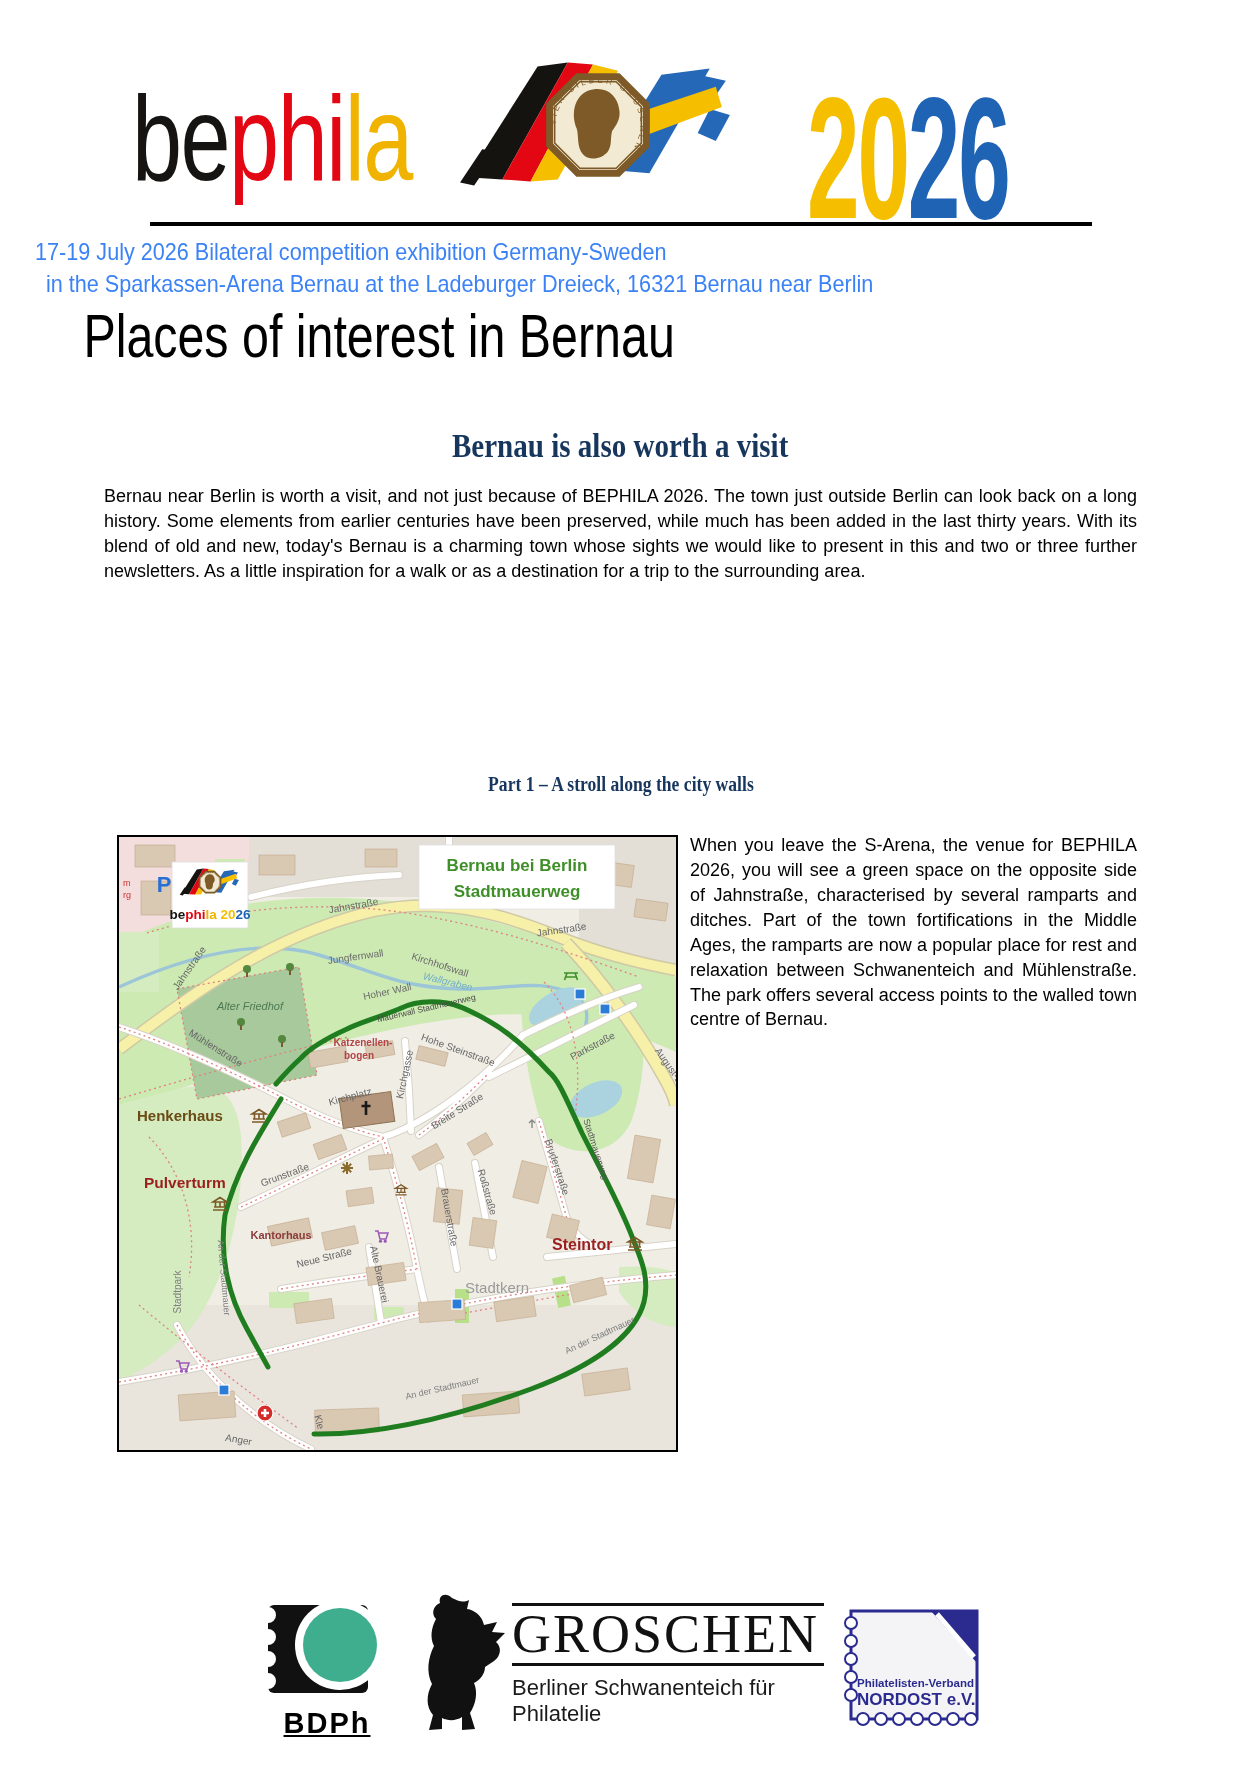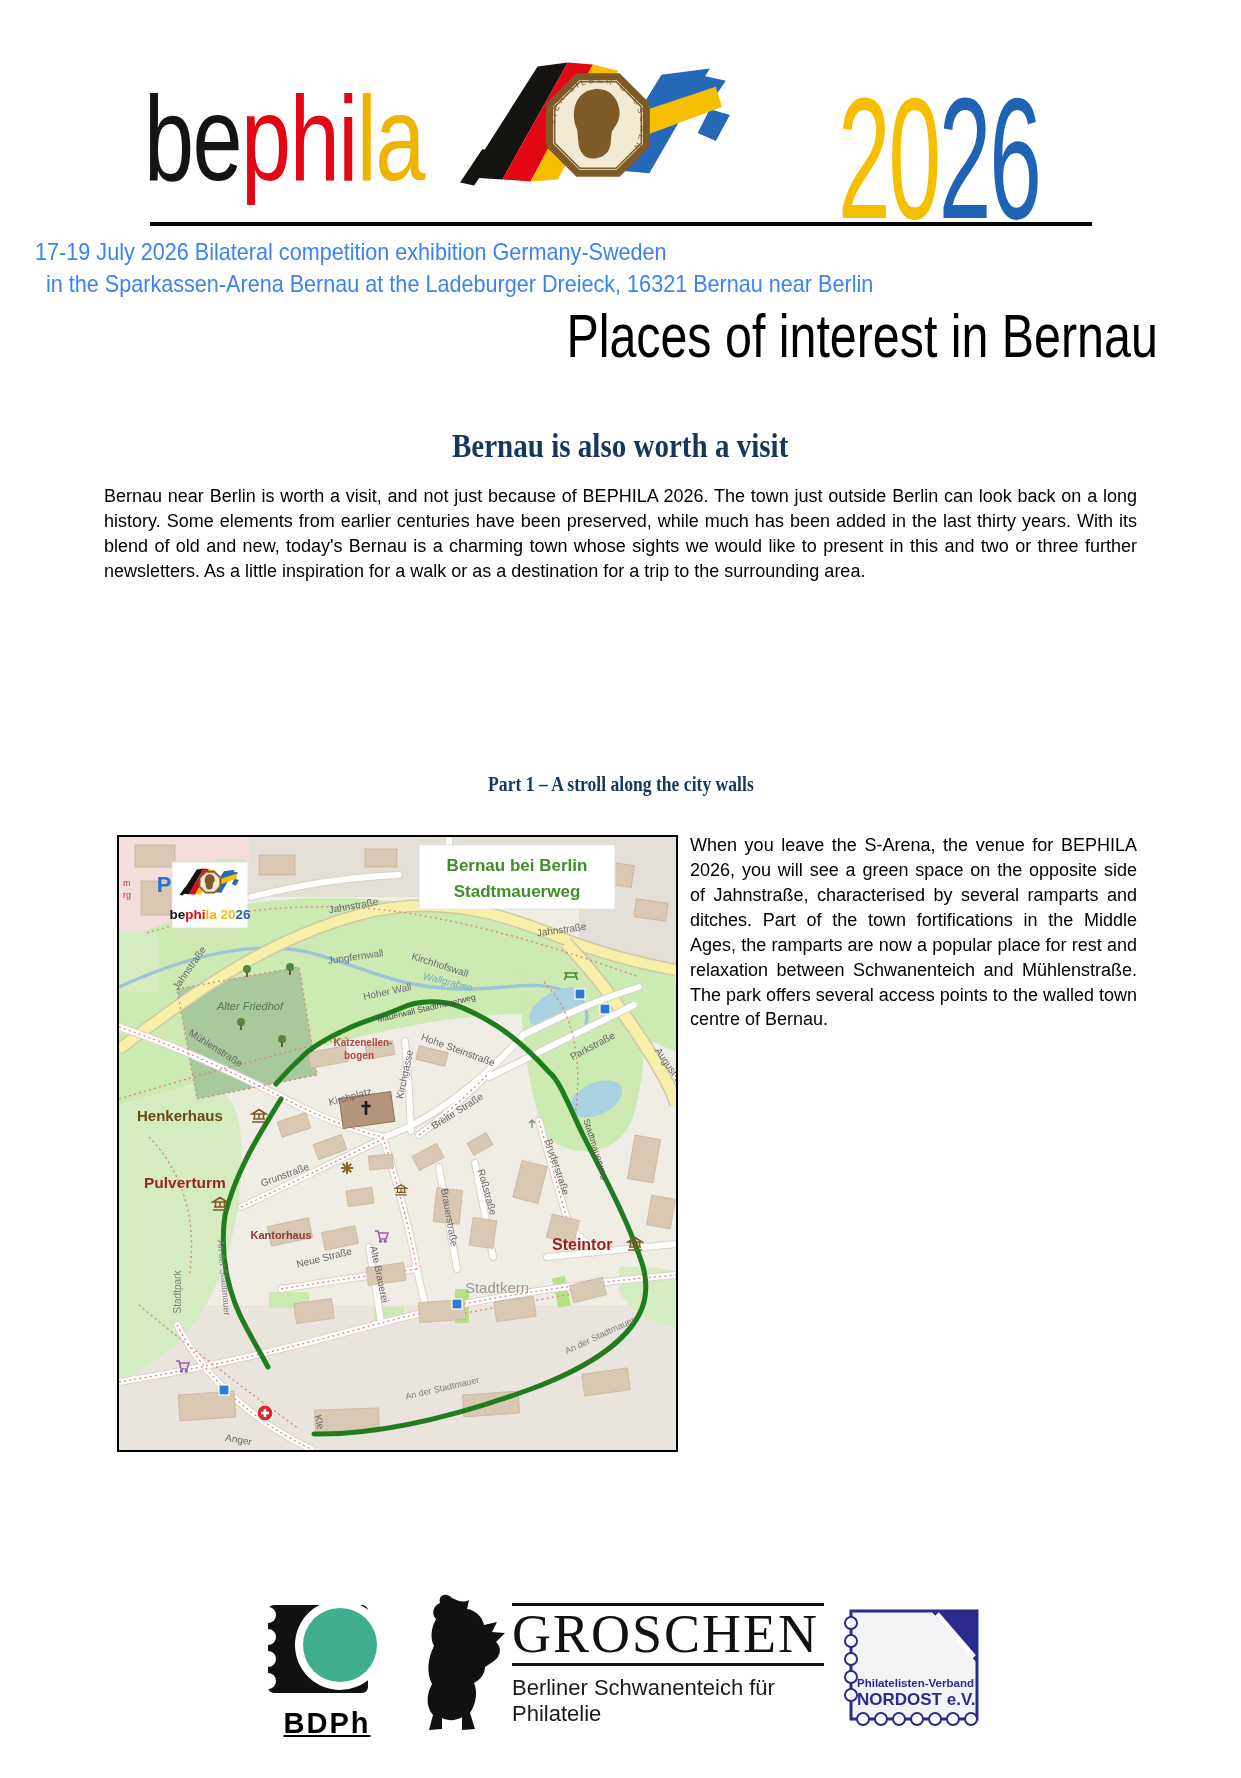--- a/index.html
+++ b/index.html
@@ -7,21 +7,21 @@
        font-family:"Liberation Sans",sans-serif;color:#000;}
   .abs{position:absolute;}
   .squeeze{display:inline-block;transform:scaleX(.88);transform-origin:center;}
   .logo-word{font-size:120px;line-height:1;font-weight:normal;white-space:nowrap;
              transform:scaleX(.75);transform-origin:left top;letter-spacing:-2px;}
   .logo-year{font-size:172px;line-height:1;white-space:nowrap;
              transform:scaleX(.55);transform-origin:left top;letter-spacing:-4px;}
   .rule{background:#000;height:4px;}
   .subtitle{width:1241px;text-align:left;font-size:24px;line-height:1.32;color:#3b82f6;}
   .subtitle .squeeze{transform:scaleX(.9);}
-  .page-title{width:1241px;text-align:right;font-size:62px;color:#000;}
+  .page-title{width:1241px;text-align:left;font-size:62px;color:#000;}
   .page-title .squeeze{transform:scaleX(.78);}
   .navy{color:#17365d;font-family:"Liberation Serif",serif;font-weight:bold;text-align:center;width:1241px;}
   .h1{font-size:33px;}
   .h2{font-size:20px;}
   .body-text{font-size:18px;line-height:1.385;text-align:justify;}
   .map-frame{border:2px solid #000;background:#f0ede5;}
   .map-frame svg{display:block;}
   svg text{font-family:"Liberation Sans",sans-serif;}
   .footer-label{font-weight:bold;font-size:29px;letter-spacing:2px;text-align:center;margin-top:4px;}
   .schlegel-name{font-family:"Liberation Serif",serif;font-size:54px;letter-spacing:2px;line-height:1.05;
@@ -86,29 +86,29 @@
     <g id="ic-arrow">
         <path d="M0,4 V-4 M-3,-1 L0,-4 L3,-1" stroke="#888888" stroke-width="1.4" fill="none"></path>
       </g>
     <g id="ic-tree">
         <circle cy="-3" r="4" fill="#55883f"></circle>
         <rect x="-1" y="0" width="2" height="5" fill="#7a5a33"></rect>
       </g>
   </defs>
 </svg>
 
-<div class="abs" style="left:144px;top:78px;">
+<div class="abs" style="left:132px;top:78px;">
   <div class="logo-word"><span style="color: rgb(22, 20, 18);">be</span><span style="color: rgb(227, 6, 19);">phi</span><span style="color: rgb(240, 180, 0);">la</span></div>
 </div>
 
 <svg class="abs" style="left:452px;top:48px;" width="292" height="152" viewBox="0 0 290 150">
   <use href="#brush"></use>
 </svg>
 
-<div class="abs" style="left:838px;top:72px;">
+<div class="abs" style="left:807px;top:72px;font-weight:bold;">
   <div class="logo-year"><span style="color: rgb(245, 191, 0);">20</span><span style="color: rgb(31, 99, 181);">26</span></div>
 </div>
 
 <div class="abs rule" style="left:150px;top:222px;width:942px;"></div>
 
 <div class="abs subtitle" style="left:0;top:236px;">
   <span class="squeeze">17-19 July 2026 Bilateral competition exhibition Germany-Sweden</span><br>
   <span class="squeeze">in the Sparkassen-Arena Bernau at the Ladeburger Dreieck, 16321 Bernau near Berlin</span>
 </div>
 

